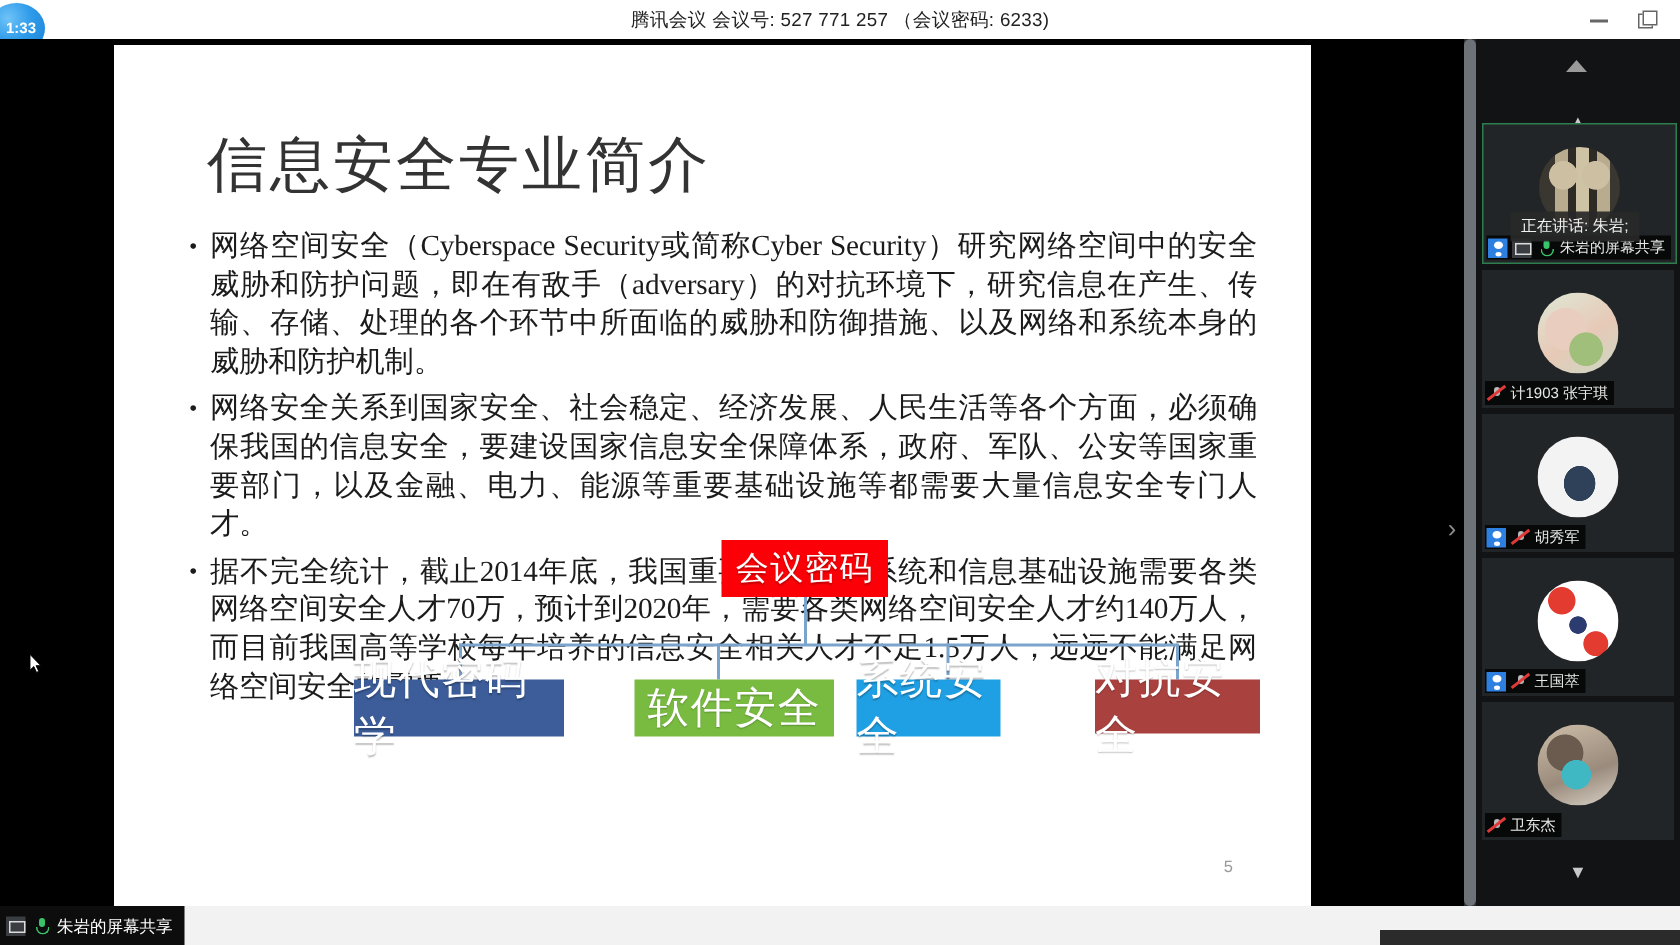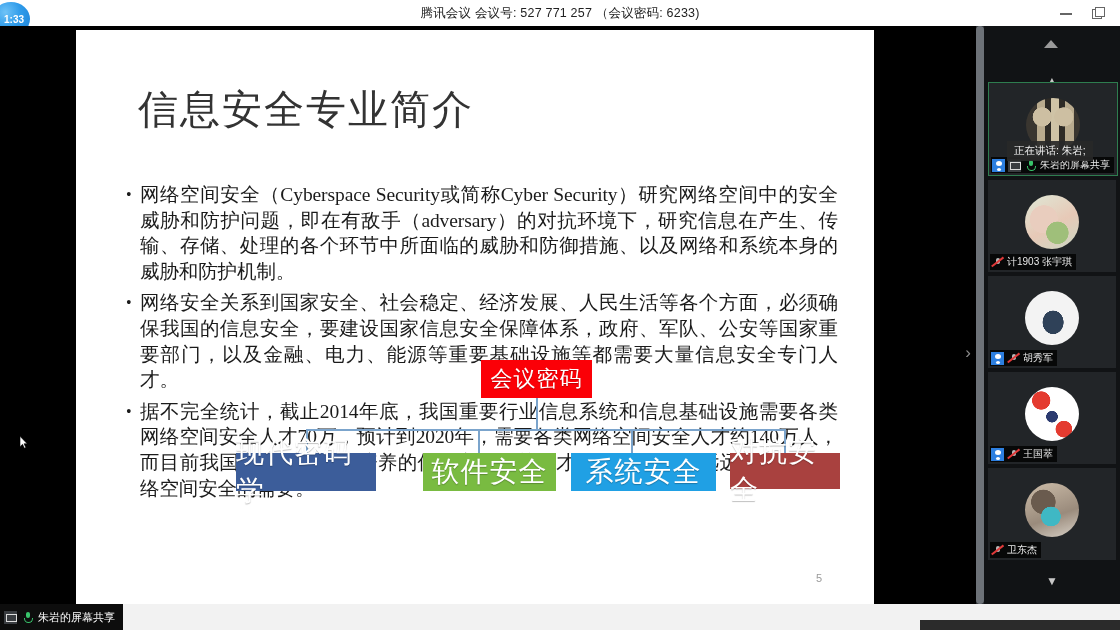--- a/index.html
+++ b/index.html
@@ -57,21 +57,20 @@
   }
   .slide-title {
     position: absolute; left: 62px; top: 52px;
     font-family: "Liberation Serif", "DejaVu Serif", serif;
     font-size: 40px; color: #333; letter-spacing: 2px;
   }
   .bullets {
     position: absolute; left: 50px; top: 122px; width: 712px;
     font-family: "Liberation Serif", "DejaVu Serif", serif;
     color: #1b1b1b;
-    margin-top: 30px;
   }
   .bullet {
     position: relative;
     font-size: 19.5px;
     line-height: 25.6px;
     margin-bottom: 6px;
     padding-left: 14px;
     text-align: justify;
     letter-spacing: -0.1px;
   }
@@ -89,21 +88,21 @@
     color: #fff;
     font-family: "Liberation Serif","DejaVu Serif", serif;
     font-size: 28px;
     letter-spacing: 1px;
     text-shadow: 0 1px 1px rgba(0,0,0,.25);
     box-sizing: border-box;
   }
   .node-root { left: 355px; top: 0px; width: 111px; height: 38px; background:#fb0007; font-size:22px; }
   .node-c0 { left: 110px; top: 93px; width: 140px; height: 38px; background:#3c5d9a; }
   .node-c1 { left: 297px; top: 93px; width: 133px; height: 38px; background:#79bb41;text-align:right; }
-  .node-c2 { left: 445px; top: 93px; width: 145px; height: 38px; background:#20a0e4; }
+  .node-c2 { left: 445px; top: 93px; width: 96px; height: 38px; background:#20a0e4; }
   .node-c3 { left: 604px; top: 93px; width: 110px; height: 36px; background:#a9413f; }
   .connector { position: absolute; background: #7ba4cc; }
 
   .page-number {
     position: absolute; right: 52px; bottom: 24px;
     font-size: 11px; color: #9a9a9a;
     font-family: "Liberation Sans", sans-serif;
   }
 
   

